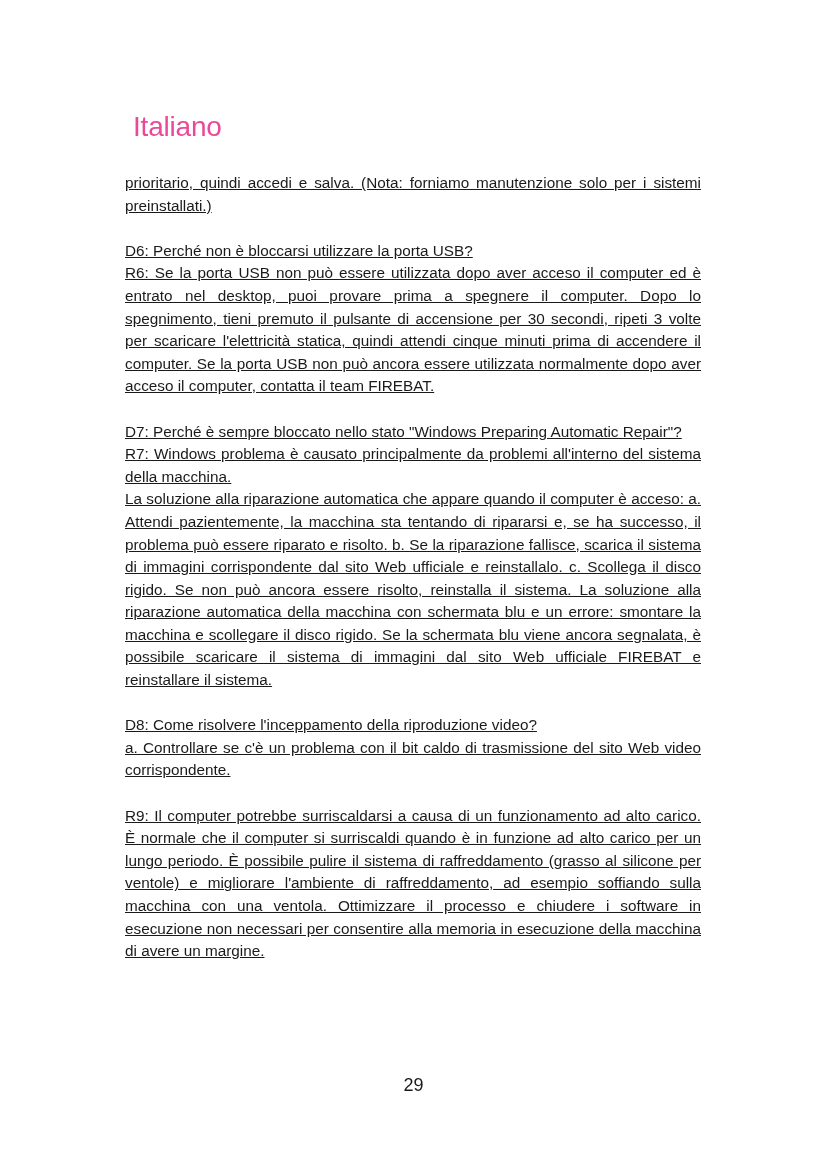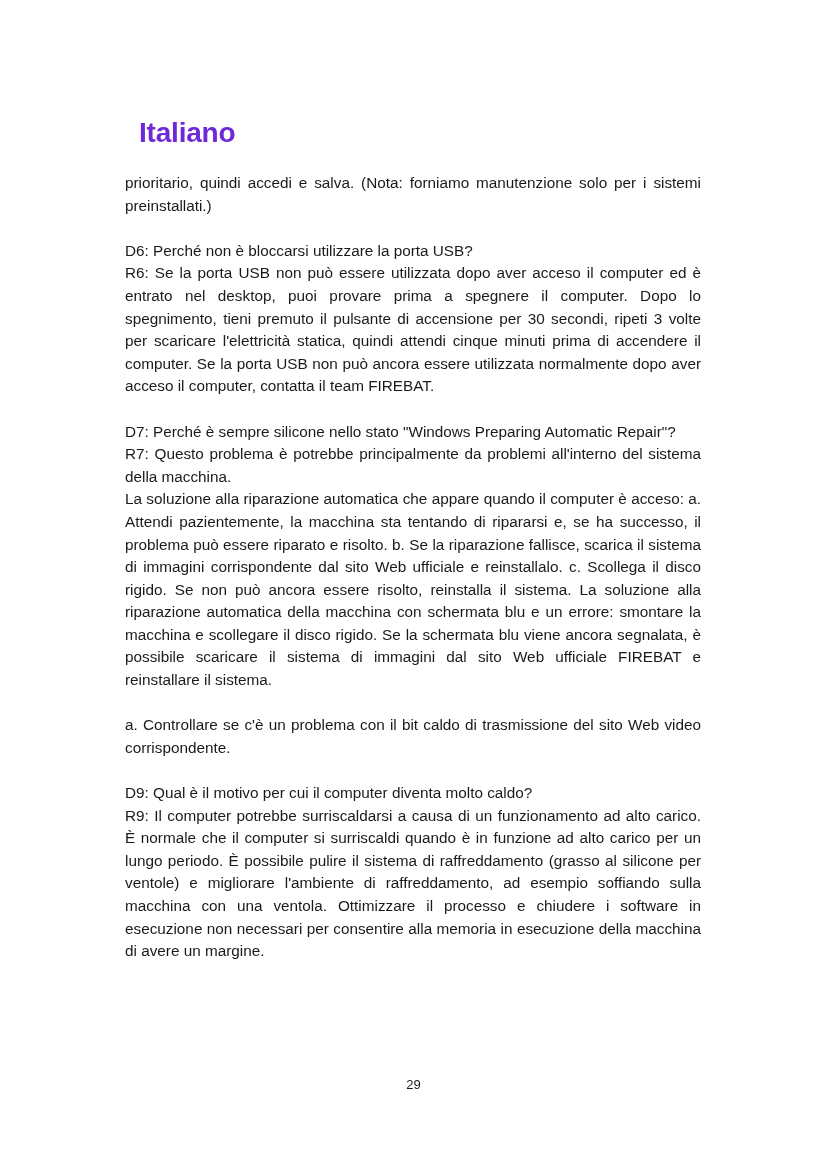--- a/index.html
+++ b/index.html
@@ -17,49 +17,50 @@
     }
     .page {
       position: absolute;
       left: 0; top: 0;
       width: 827px; height: 1165px;
     }
     .heading {
       position: absolute;
       left: 125px;
       top: 100px;
-      margin: 14px;
+      margin: 8px;
       font-size: 28px;
-      font-weight: bold;
-      color: #6d28d9;
+      font-weight: normal;
+      color: #ec4899;
       letter-spacing: -0.2px;
       line-height: 38px;
     }
     .content {
       position: absolute;
       left: 125px;
       top: 172px;
       width: 576px;
       font-size: 15.3px;
       line-height: 22.6px;
       text-align: justify;
     }
     .content p {
       margin: 0;
+      text-decoration: underline;
     }
     .gap {
       height: 22.6px;
     }
     .page-number {
       position: absolute;
       left: 0;
       width: 827px;
       top: 1073px;
       text-align: center;
-      font-size: 13px;
+      font-size: 18px;
       line-height: 24px;
       color: #1a1a1a;
     }
   </style>
 </head>
 <body>
 
 <div class="page">
   <h1 class="heading">Italiano</h1>
 
@@ -67,31 +68,31 @@
     <p>prioritario, quindi accedi e salva. (Nota: forniamo manutenzione solo per i sistemi preinstallati.)</p>
     <div class="gap"></div>
 
     <section>
       <p>D6: Perché non è bloccarsi utilizzare la porta USB?</p>
       <p>R6: Se la porta USB non può essere utilizzata dopo aver acceso il computer ed è entrato nel desktop, puoi provare prima a spegnere il computer. Dopo lo spegnimento, tieni premuto il pulsante di accensione per 30 secondi, ripeti 3 volte per scaricare l'elettricità statica, quindi attendi cinque minuti prima di accendere il computer. Se la porta USB non può ancora essere utilizzata normalmente dopo aver acceso il computer, contatta il team FIREBAT.</p>
     </section>
     <div class="gap"></div>
 
     <section>
-      <p>D7: Perché è sempre silicone nello stato "Windows Preparing Automatic Repair"?</p>
-      <p>R7: Questo problema è potrebbe principalmente da problemi all'interno del sistema della macchina.</p>
+      <p>D7: Perché è sempre bloccato nello stato "Windows Preparing Automatic Repair"?</p>
+      <p>R7: Windows problema è causato principalmente da problemi all'interno del sistema della macchina.</p>
       <p>La soluzione alla riparazione automatica che appare quando il computer è acceso: a. Attendi pazientemente, la macchina sta tentando di ripararsi e, se ha successo, il problema può essere riparato e risolto. b. Se la riparazione fallisce, scarica il sistema di immagini corrispondente dal sito Web ufficiale e reinstallalo. c. Scollega il disco rigido. Se non può ancora essere risolto, reinstalla il sistema. La soluzione alla riparazione automatica della macchina con schermata blu e un errore: smontare la macchina e scollegare il disco rigido. Se la schermata blu viene ancora segnalata, è possibile scaricare il sistema di immagini dal sito Web ufficiale FIREBAT e reinstallare il sistema.</p>
     </section>
     <div class="gap"></div>
 
     <section>
+      <p>D8: Come risolvere l'inceppamento della riproduzione video?</p>
       <p>a. Controllare se c'è un problema con il bit caldo di trasmissione del sito Web video corrispondente.</p>
     </section>
     <div class="gap"></div>
 
     <section>
-      <p>D9: Qual è il motivo per cui il computer diventa molto caldo?</p>
       <p>R9: Il computer potrebbe surriscaldarsi a causa di un funzionamento ad alto carico. È normale che il computer si surriscaldi quando è in funzione ad alto carico per un lungo periodo. È possibile pulire il sistema di raffreddamento (grasso al silicone per ventole) e migliorare l'ambiente di raffreddamento, ad esempio soffiando sulla macchina con una ventola. Ottimizzare il processo e chiudere i software in esecuzione non necessari per consentire alla memoria in esecuzione della macchina di avere un margine.</p>
     </section>
   </div>
 
   <div class="page-number">29</div>
 </div>
 
 </body></html>

